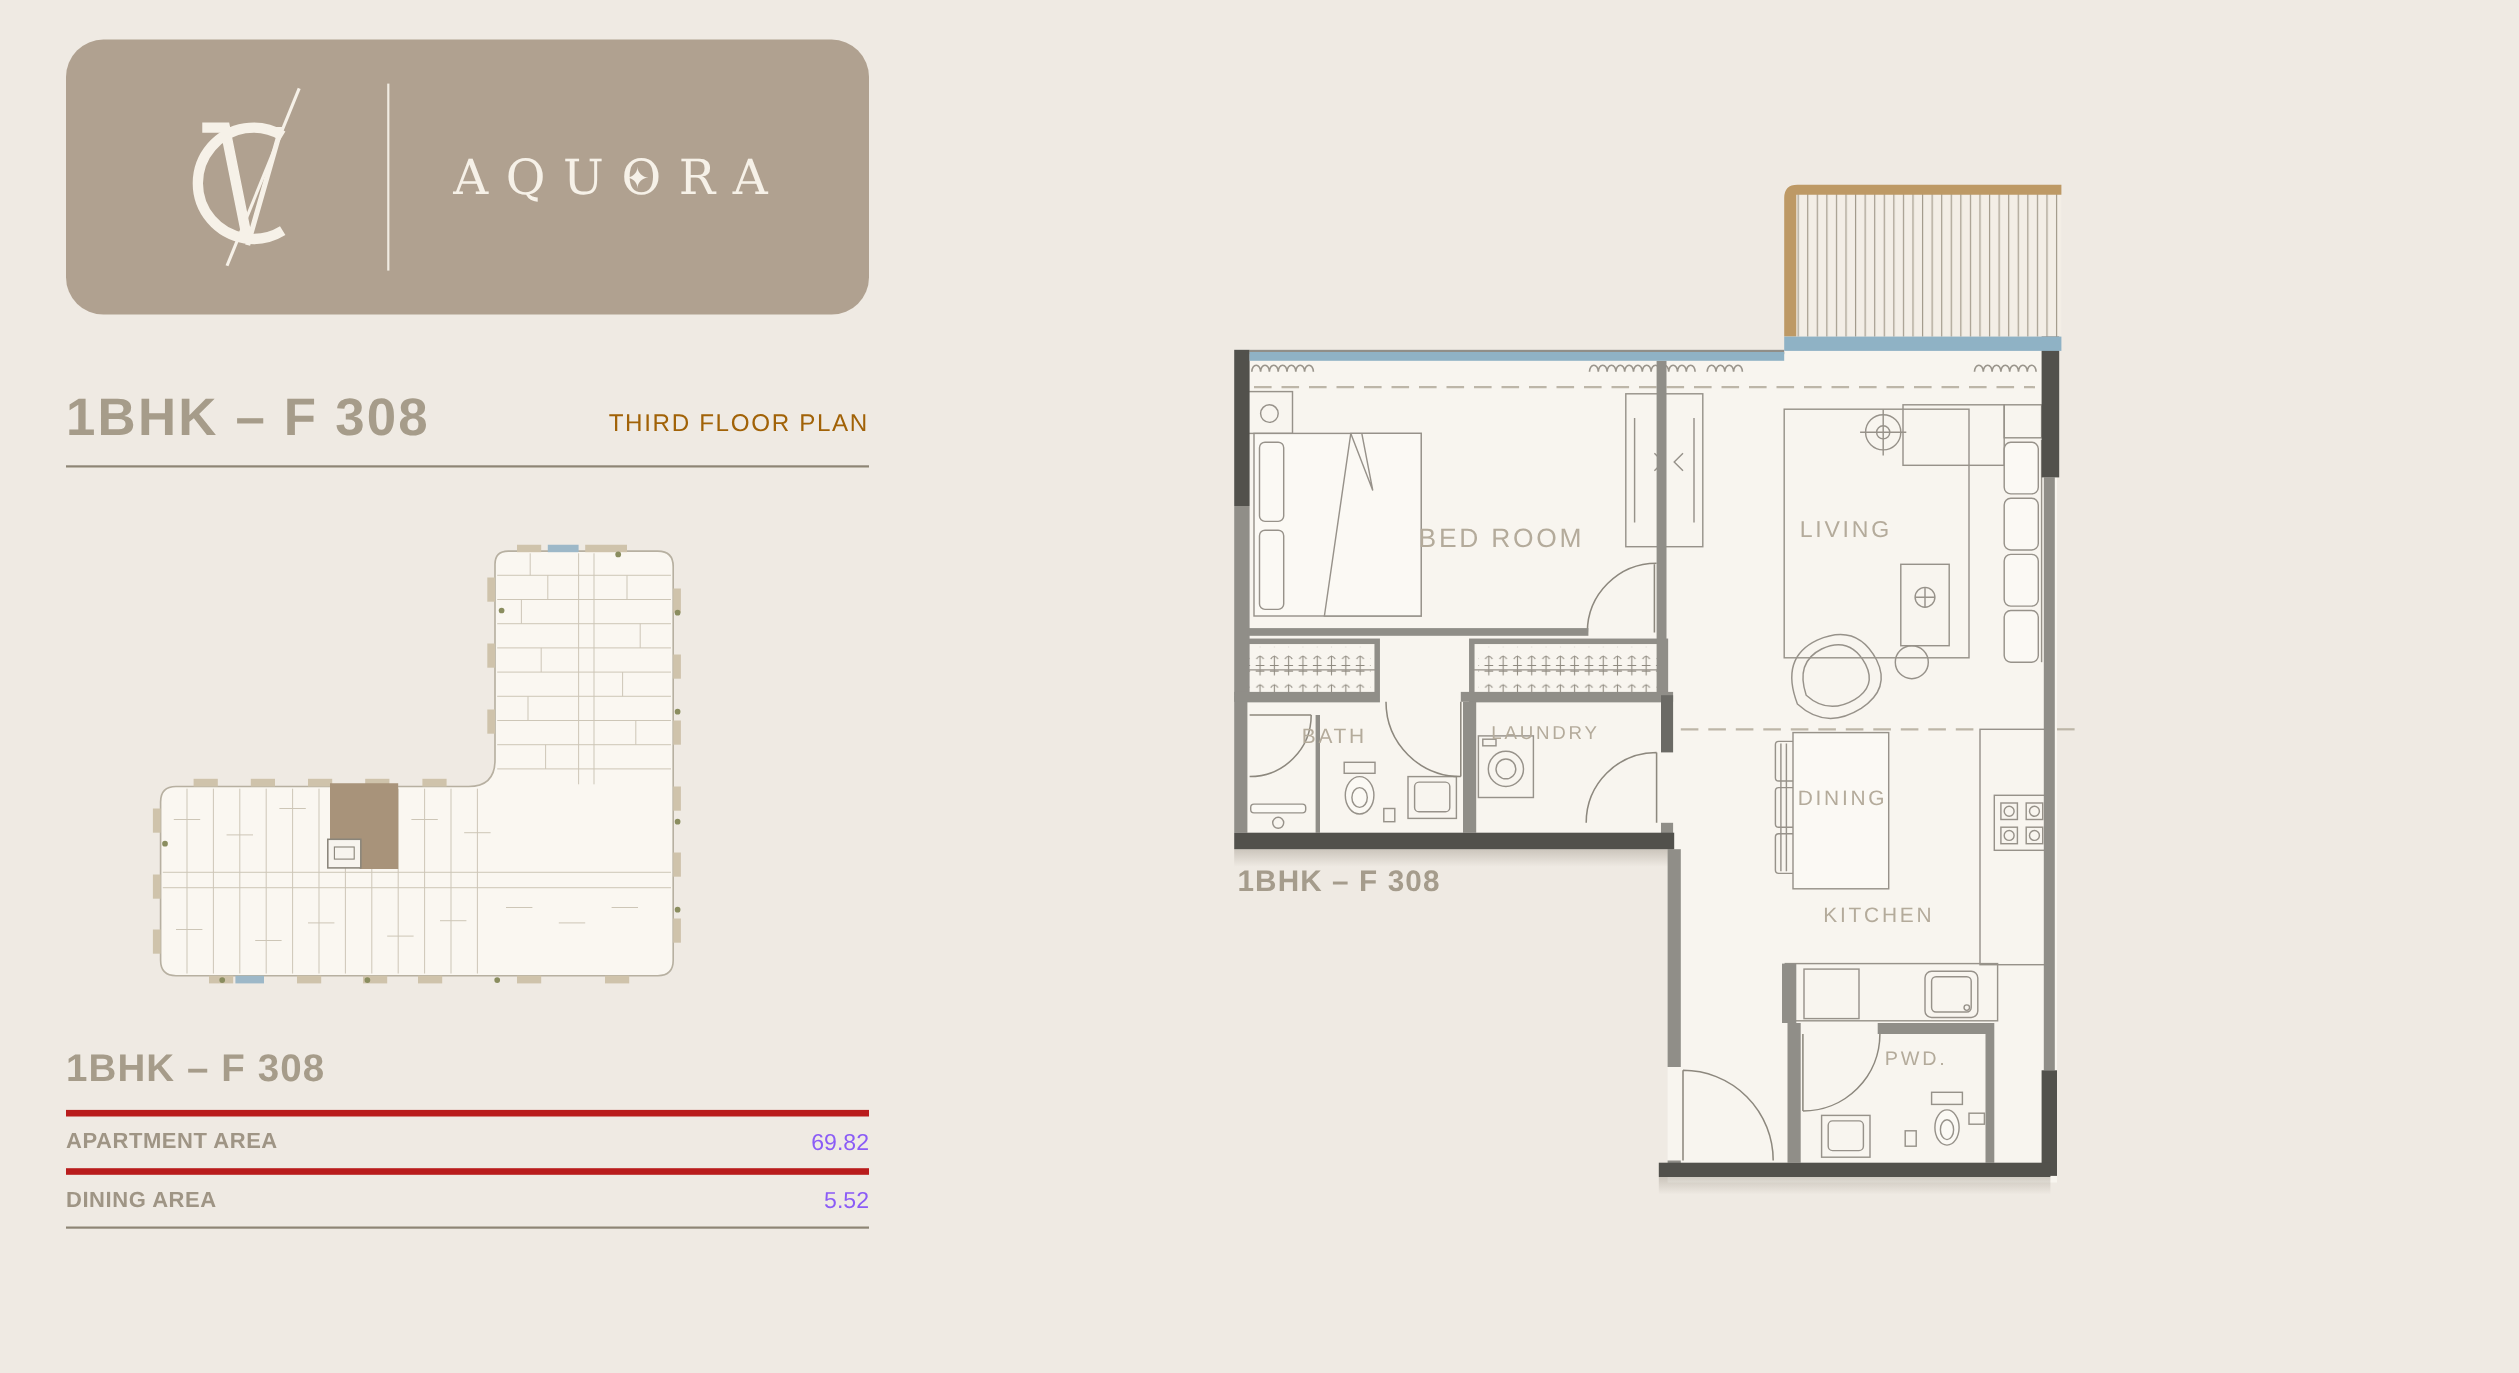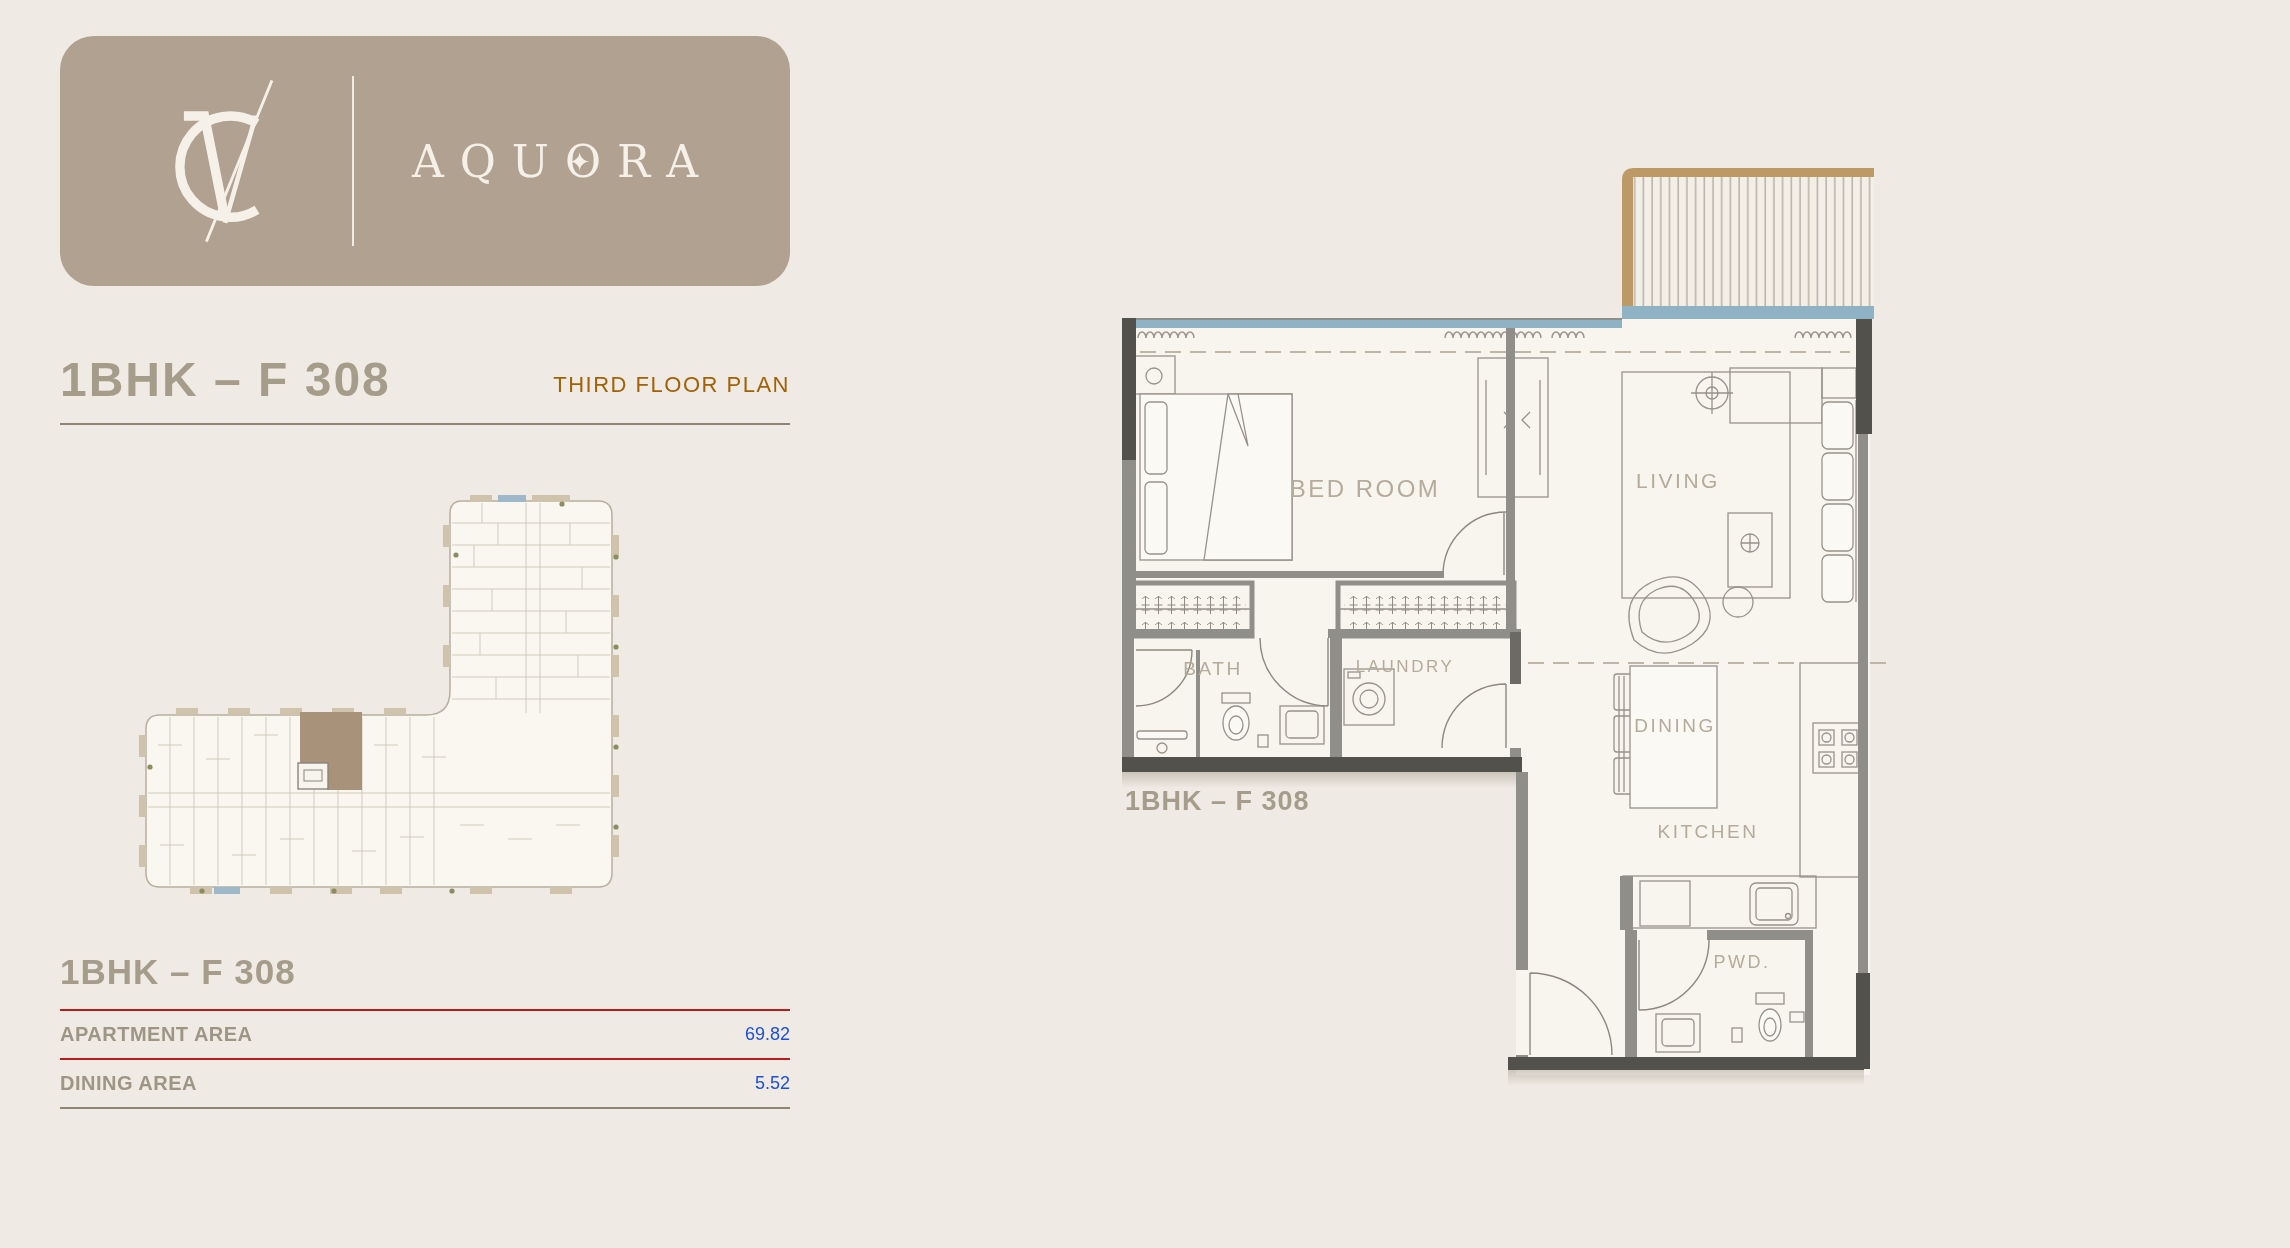--- a/index.html
+++ b/index.html
@@ -25,23 +25,23 @@
   .header-rule{border:none;border-top:2.5px solid #8e8575;margin:16px 0 0 0;}
 
   
   .key-plan{position:absolute;left:130px;top:495px;width:520px;height:400px;}
 
   
   .area-table{position:absolute;left:60px;top:952px;width:730px;}
   .table-title{font-size:35px;font-weight:bold;color:#a69c8a;letter-spacing:1px;margin-bottom:17px;}
   .table-rows{border-bottom:2px solid #8e8575;}
   .table-row{display:flex;justify-content:space-between;align-items:center;height:47px;
-             border-top:2px solid #b91c1c;gap:37px;}
+             border-top:6px solid #b91c1c;gap:37px;}
   .table-row .label{font-size:20px;font-weight:bold;color:#9f9585;letter-spacing:.5px;}
-  .table-row .value{font-size:18px;color:#1d4ed8;}
+  .table-row .value{font-size:21px;color:#8b5cf6;}
 
   
   .floor-plan{position:absolute;left:1100px;top:150px;width:800px;height:960px;}
   .room-label{fill:#b4ab9b;letter-spacing:2.5px;font-family:"Liberation Sans",sans-serif;}
   .unit-label{fill:#a59c8c;font-weight:bold;letter-spacing:1px;font-family:"Liberation Sans",sans-serif;}
   .furn{stroke:#97928a;stroke-width:1.3;fill:none;}
   .furnf{stroke:#97928a;stroke-width:1.3;fill:#fbf9f4;}
   .door{stroke:#8d887e;stroke-width:1.4;fill:none;}
   .dash{stroke:#bdb6a8;stroke-width:2;fill:none;stroke-dasharray:16 9;}
   .squig{stroke:#9a958c;stroke-width:1.5;fill:none;}

